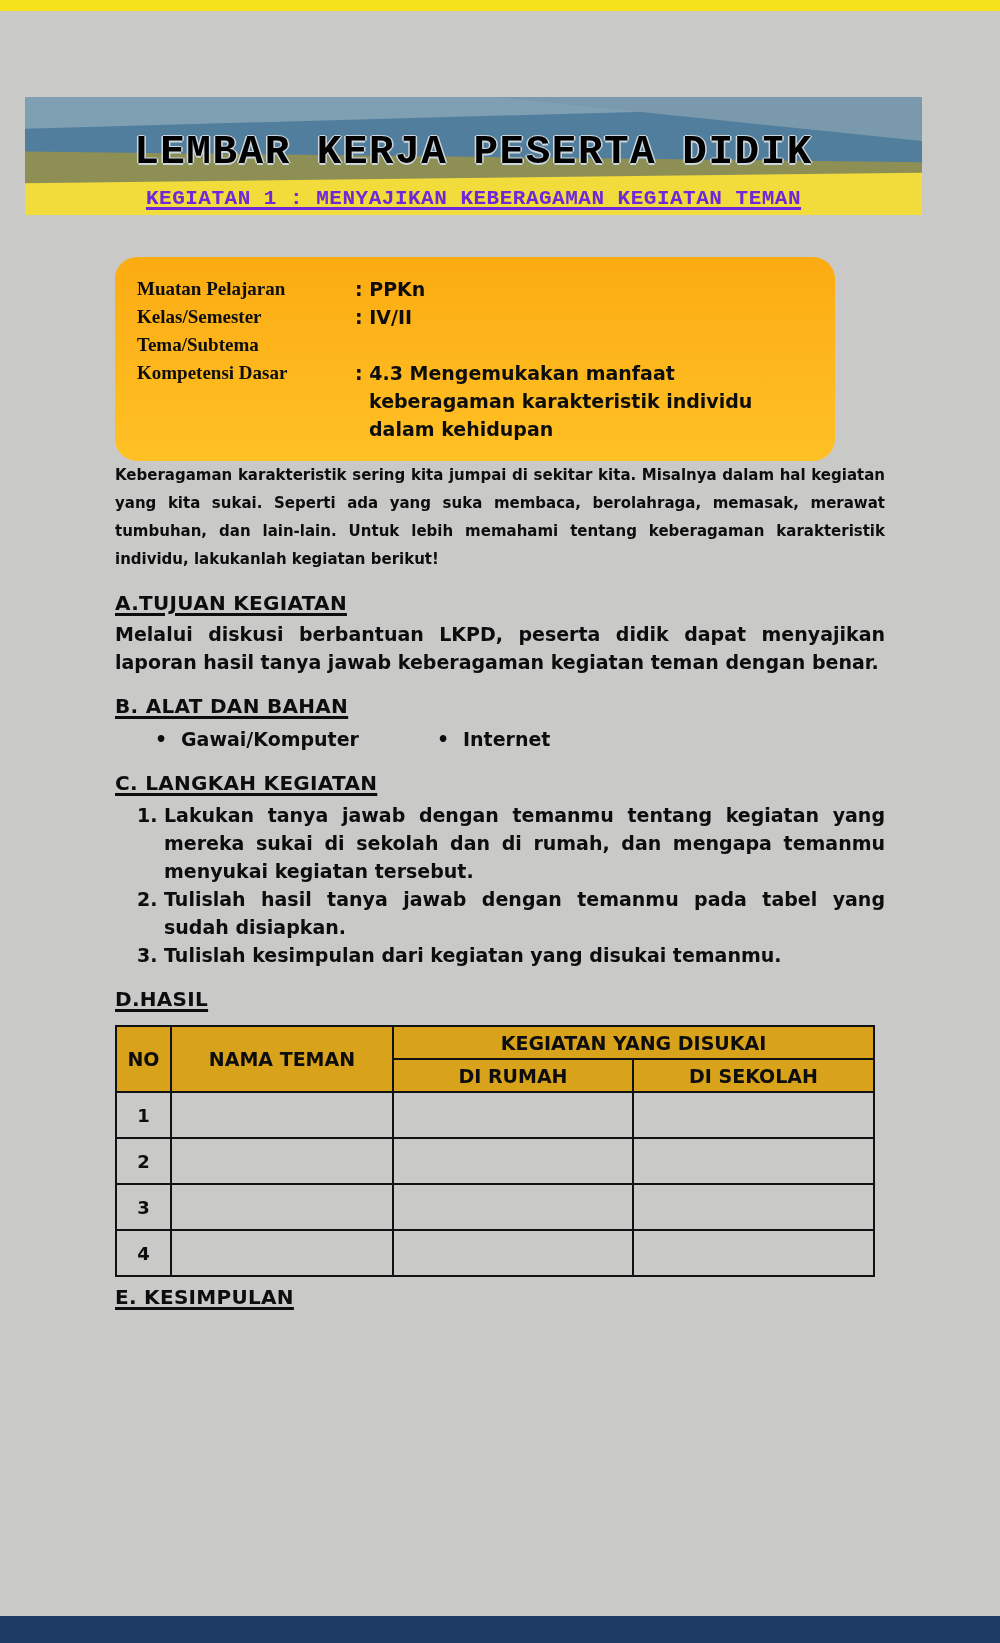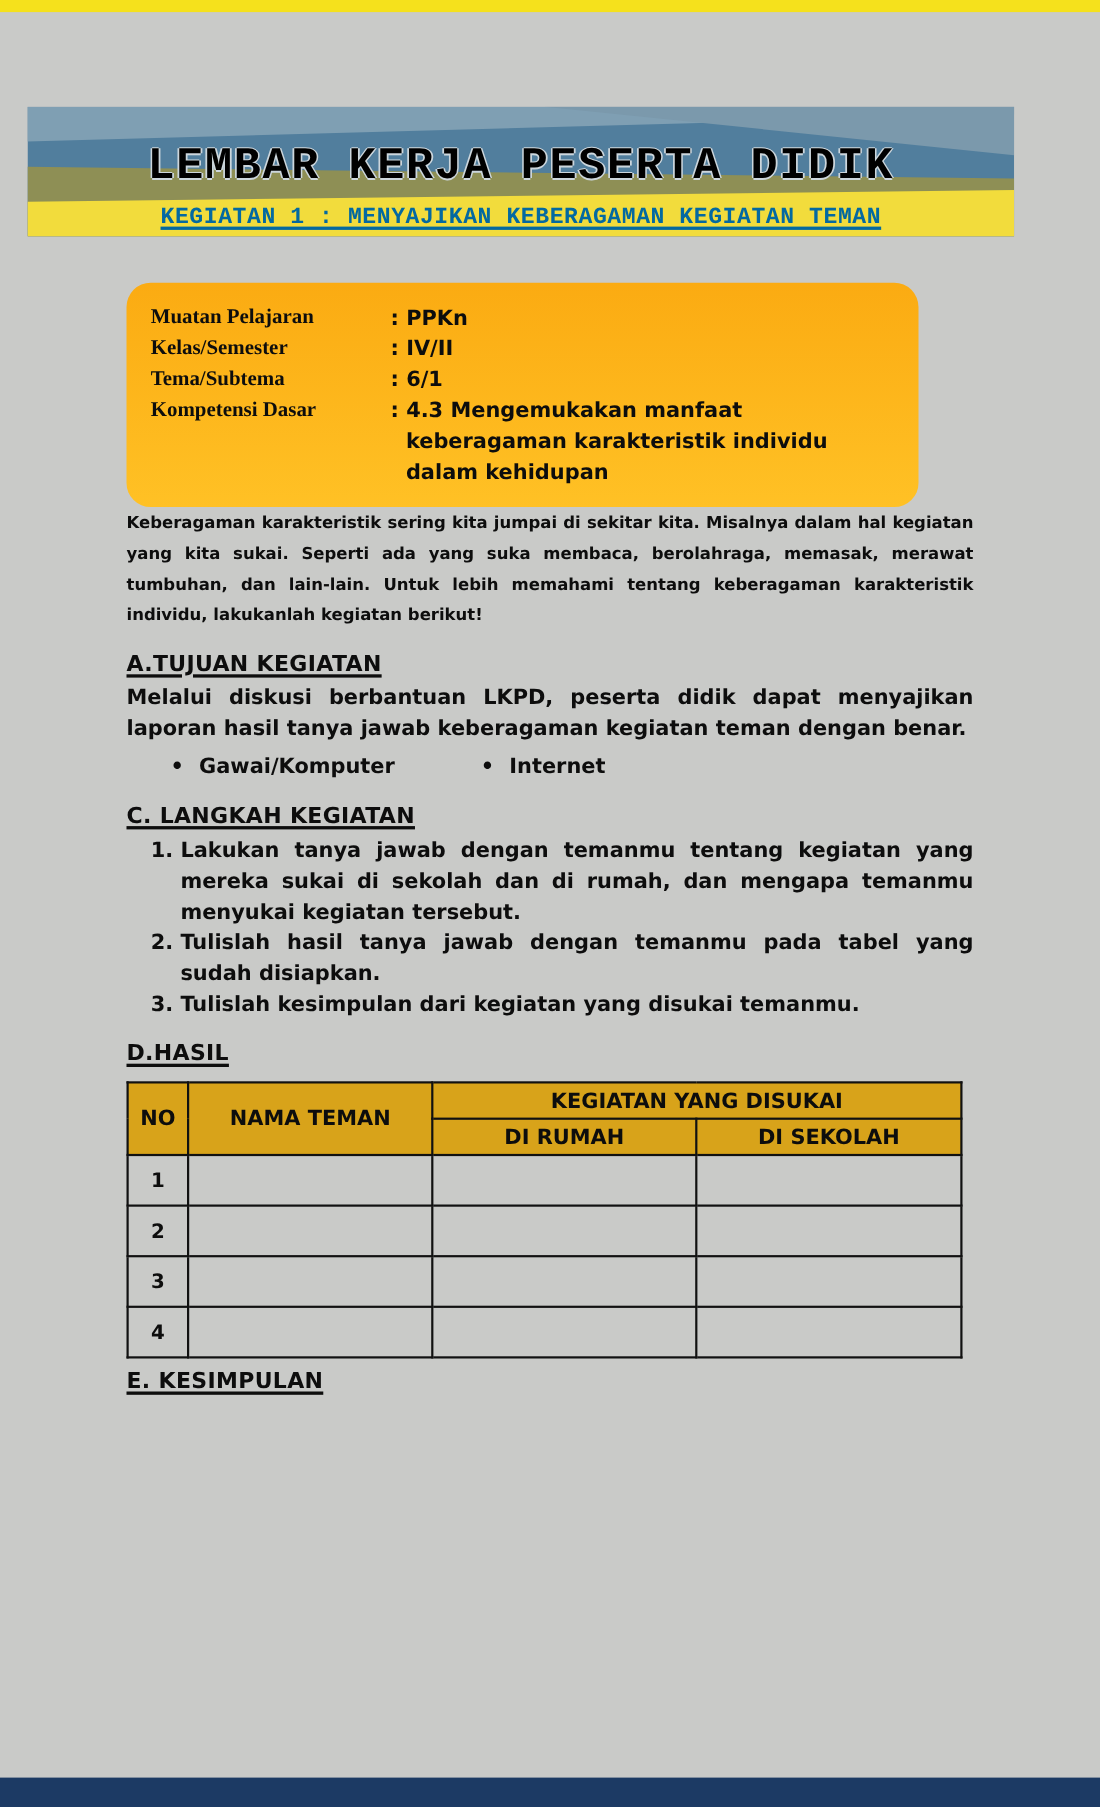--- a/index.html
+++ b/index.html
@@ -16,21 +16,21 @@
   .banner { position:absolute; top:97px; left:25px; width:897px; height:118px;font-family:Liberation Mono, monospace; }
   .banner svg { position:absolute; inset:0; width:100%; height:100%; display:block; }
   .banner-title {
     position:absolute; top:32px; left:0; right:0; text-align:center;
     font-size:41px; letter-spacing:1.5px; color:#000;
     text-shadow:-1.5px 0 0 #ccd6dc, 1.5px 0 0 #ccd6dc, 0 -1.5px 0 #ccd6dc, 0 1.5px 0 #ccd6dc;
     white-space:nowrap;
   }
   .banner-subtitle {
     position:absolute; bottom:5px; left:0; right:0; text-align:center;
-    font-size:21px; letter-spacing:0.5px; color:#0369a1;
+    font-size:21px; letter-spacing:0.5px; color:#6d28d9;
     text-decoration:underline; text-decoration-thickness:2.5px; text-underline-offset:3px;
     white-space:nowrap;
   }
 
   .content { position:absolute; top:257px; left:115px; width:770px; }
 
   .info-box {
     width:720px; padding:18px 22px; border-radius:22px;
     background:linear-gradient(180deg, var(--box_orange1,#fbab12), var(--box_orange2,#ffc125));
   }
@@ -89,33 +89,33 @@
       <div class="info-row">
         <div class="info-label">Muatan Pelajaran</div>
         <div class="info-value">: PPKn</div>
       </div>
       <div class="info-row">
         <div class="info-label">Kelas/Semester</div>
         <div class="info-value">: IV/II</div>
       </div>
       <div class="info-row">
         <div class="info-label">Tema/Subtema</div>
-        <div class="info-value">: 6/1</div>
       </div>
       <div class="info-row">
         <div class="info-label">Kompetensi Dasar</div>
         <div class="info-value">: 4.3 Mengemukakan manfaat keberagaman karakteristik individu dalam kehidupan</div>
       </div>
     </div>
 
     <p class="intro">Keberagaman karakteristik sering kita jumpai di sekitar kita. Misalnya dalam hal kegiatan yang kita sukai. Seperti ada yang suka membaca, berolahraga, memasak, merawat tumbuhan, dan lain-lain. Untuk lebih memahami tentang keberagaman karakteristik individu, lakukanlah kegiatan berikut!</p>
 
     <span class="heading">A.TUJUAN KEGIATAN</span>
     <p class="section-body">Melalui diskusi berbantuan LKPD, peserta didik dapat menyajikan laporan hasil tanya jawab keberagaman kegiatan teman dengan benar.</p>
 
+    <span class="heading">B. ALAT DAN BAHAN</span>
     <div class="bullets">
       <div class="bullet-item">
         <span>Gawai/Komputer</span>
       </div>
       <div class="bullet-item">
         <span>Internet</span>
       </div>
     </div>
 
     <span class="heading">C. LANGKAH KEGIATAN</span>

